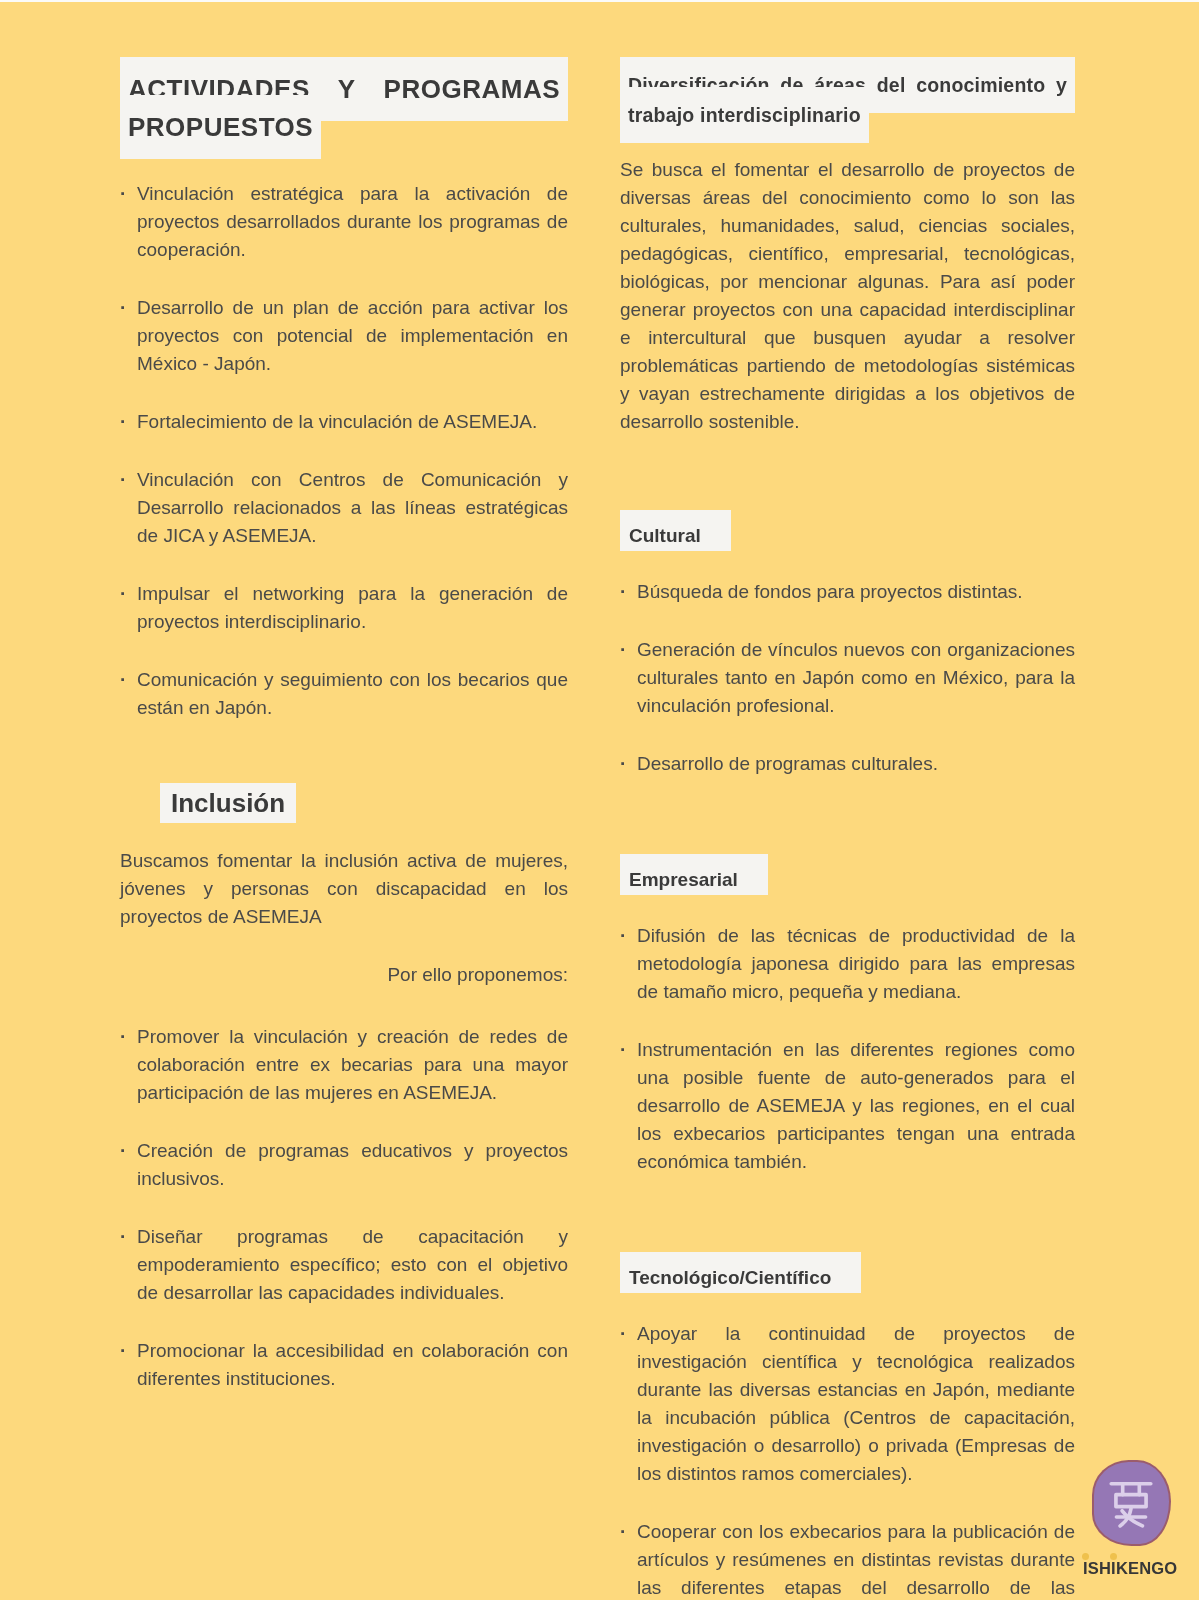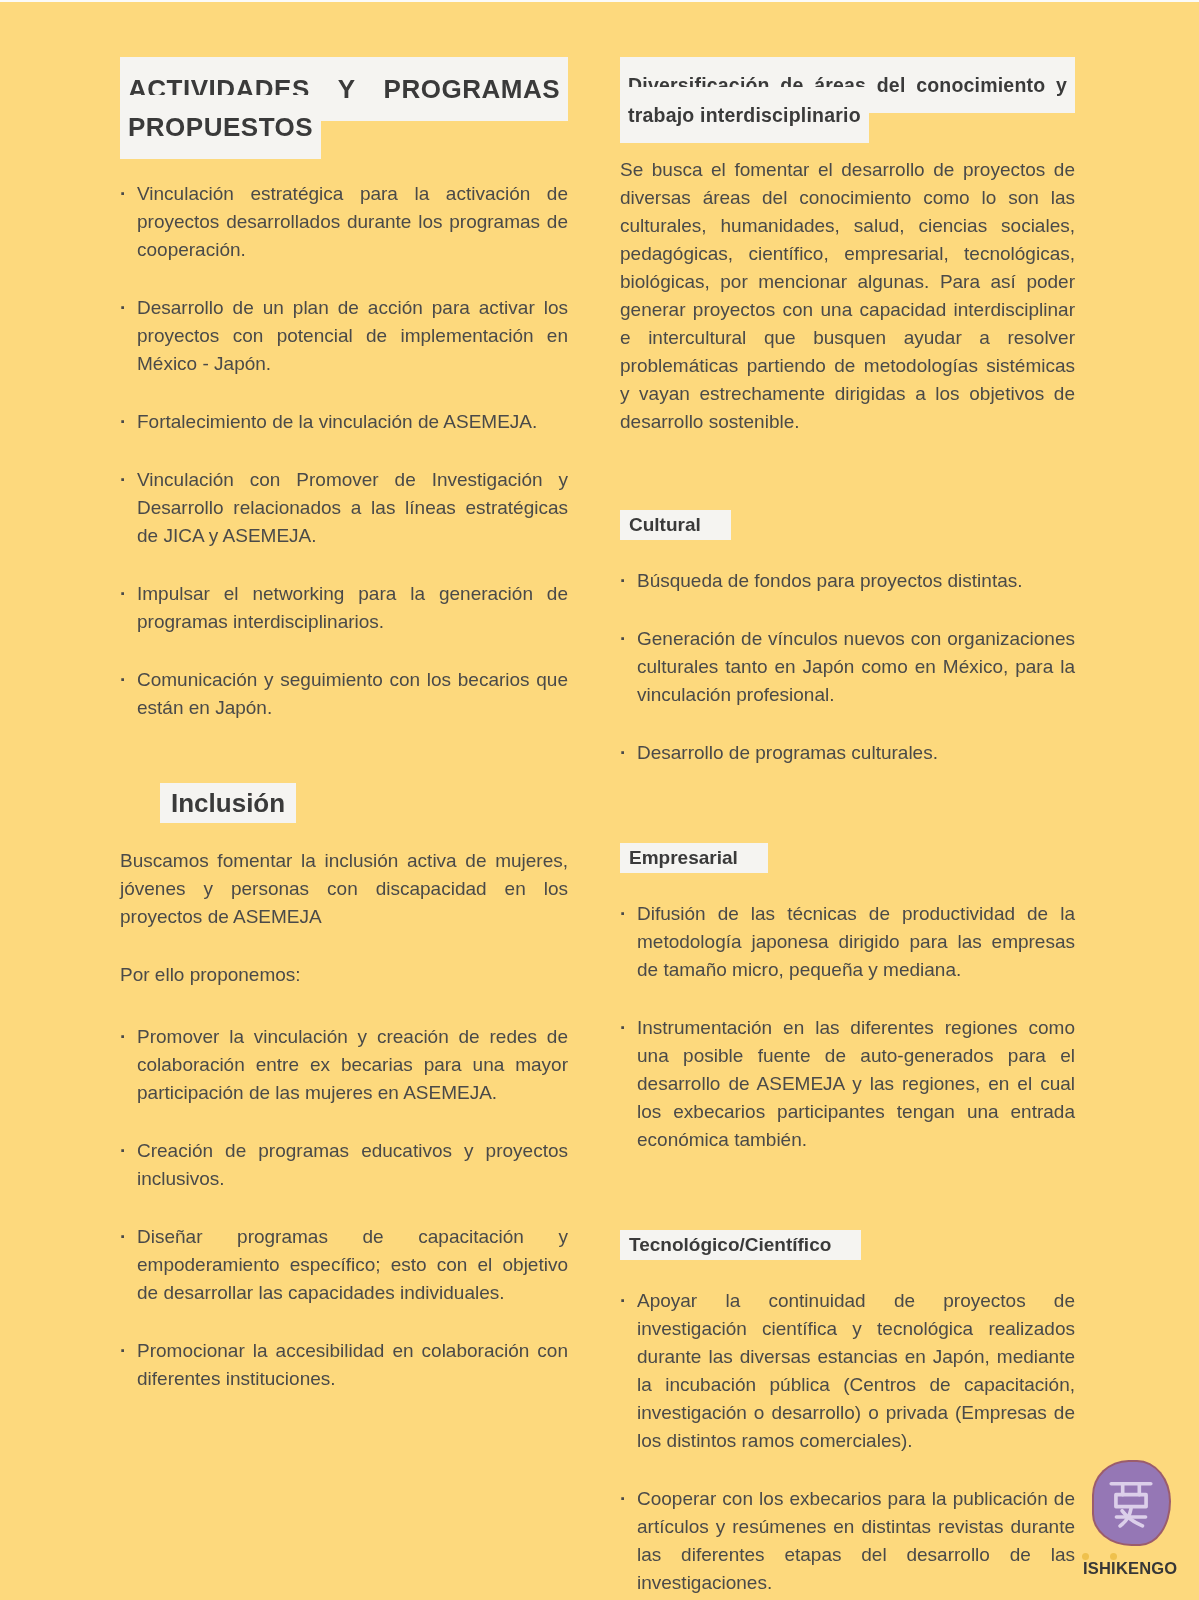--- a/index.html
+++ b/index.html
@@ -70,32 +70,32 @@
   }
   .head-inclusion .hl { padding: 5px 11px; }
 
   .subhead {
     display: inline-block;
     margin: 46px 0 27px 0;
     font-size: 19px;
     font-weight: bold;
     color: #3A3A3A;
     background: #F5F4F1;
-    padding: 4px 30px 4px 9px;
+    padding: 15px 30px 4px 9px;
   }
   .subhead.first { margin-top: 44px; }
 
   p.body, li .tx {
     font-size: 19px;
     line-height: 28px;
     text-align: justify;
     color: #4A4A49;
   }
   p.body { margin: 4px 0 30px 0; }
-  p.lead { text-align: left; margin: 0 0 34px 0; }
+  p.lead { text-align: right; margin: 0 0 34px 0; }
 
   ul.bullets {
     list-style: none;
     margin: 0;
     padding: 0;
   }
   ul.bullets li {
     position: relative;
     padding-left: 17px;
     margin: 0 0 30px 0;
@@ -171,25 +171,25 @@
         <li>
             <span class="mk">·</span>
             <span class="tx">Desarrollo de un plan de acción para activar los proyectos con potencial de implementación en México - Japón.</span>
           </li>
         <li>
             <span class="mk">·</span>
             <span class="tx">Fortalecimiento de la vinculación de ASEMEJA.</span>
           </li>
         <li>
             <span class="mk">·</span>
-            <span class="tx">Vinculación con Promover de Investigación y Desarrollo relacionados a las líneas estratégicas de JICA y ASEMEJA.</span>
-          </li>
-        <li>
-            <span class="mk">·</span>
-            <span class="tx">Impulsar el networking para la generación de programas interdisciplinarios.</span>
+            <span class="tx">Vinculación con Centros de Comunicación y Desarrollo relacionados a las líneas estratégicas de JICA y ASEMEJA.</span>
+          </li>
+        <li>
+            <span class="mk">·</span>
+            <span class="tx">Impulsar el networking para la generación de proyectos interdisciplinario.</span>
           </li>
         <li>
             <span class="mk">·</span>
             <span class="tx">Comunicación y seguimiento con los becarios que están en Japón.</span>
           </li>
       </ul>
 
       <h2 class="head-inclusion"><span class="hl">Inclusión</span></h2>
 
       <p class="body">Buscamos fomentar la inclusión activa de mujeres, jóvenes y personas con discapacidad en los proyectos de ASEMEJA</p>

